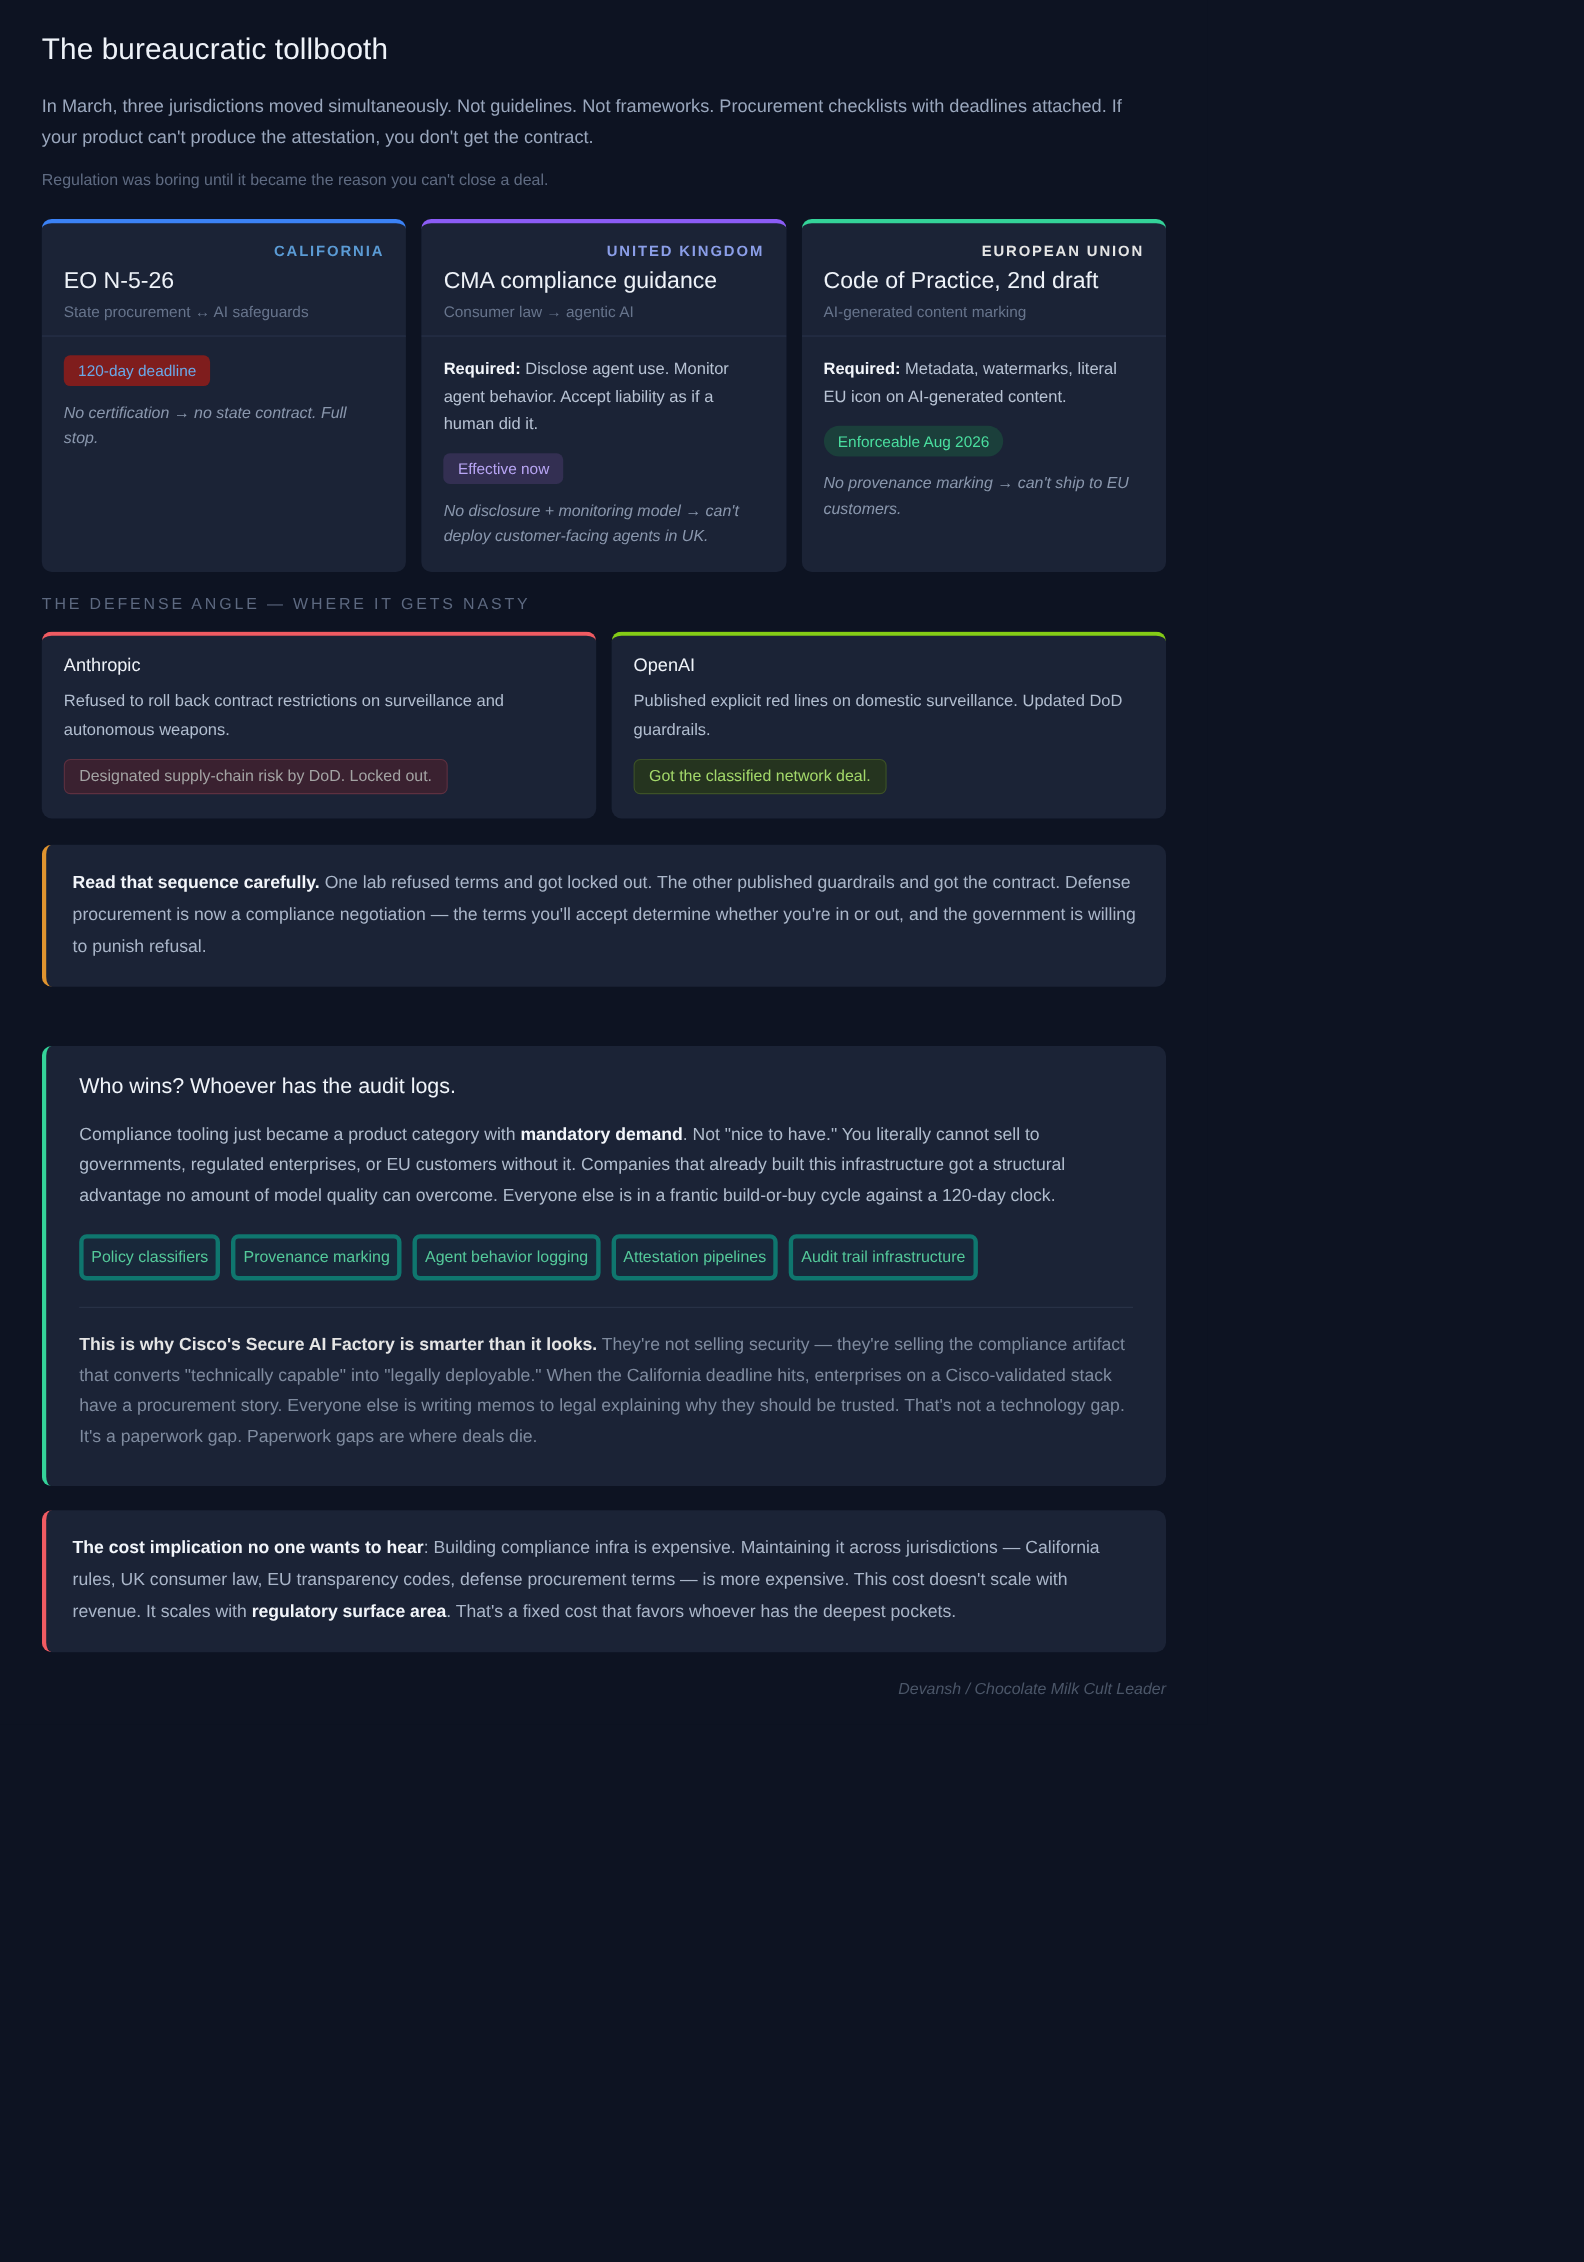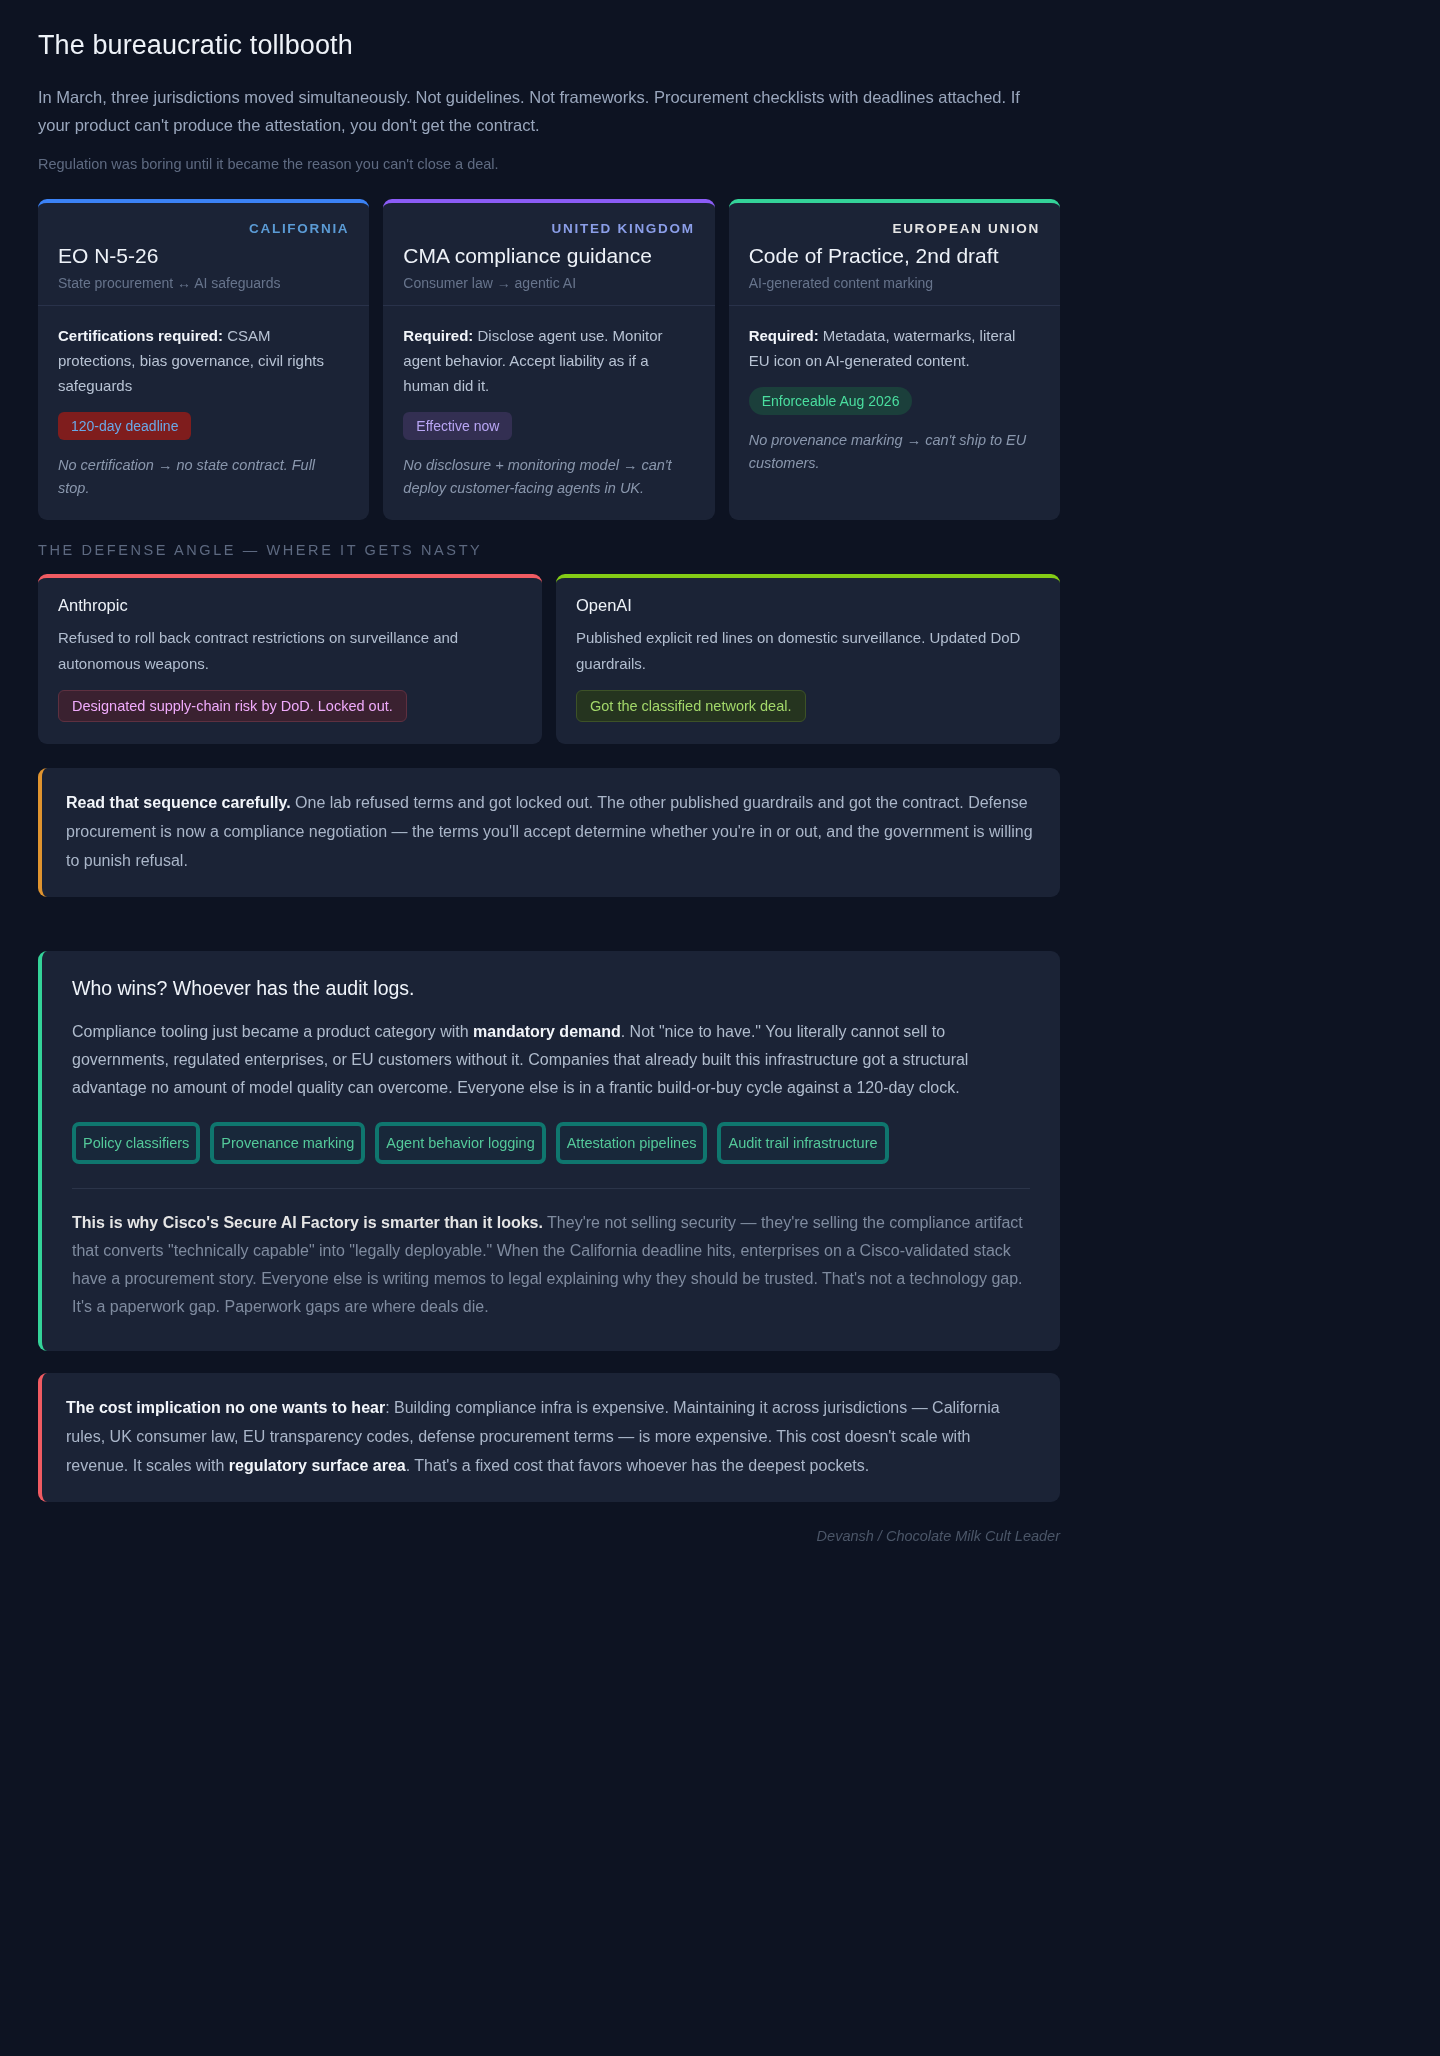--- a/index.html
+++ b/index.html
@@ -201,21 +201,20 @@
   <p class="intro-sub">Regulation was boring until it became the reason you can't close a deal.</p>
 
   <div class="jcards" id="jcards">
       <div class="jcard" style="border-top-color: rgb(59, 130, 246);">
         <div class="jcard-head">
           <div class="jcard-region" style="color: rgb(91, 155, 213);">CALIFORNIA</div>
           <div class="jcard-name">EO N-5-26</div>
           <div class="jcard-scope">State procurement ↔ AI safeguards</div>
         </div>
         <div class="jcard-body">
-          <div class="jcard-req"><b>Certifications required:</b><span> CSAM protections, bias governance, civil rights safeguards</span></div>
           <div><span class="jbadge" style="background: #7f1d1d; color: rgb(106, 169, 232);">120-day deadline</span></div>
           <div class="jcard-conseq">No certification → no state contract. Full stop.</div>
         </div>
       </div>
       <div class="jcard" style="border-top-color: rgb(139, 92, 246);">
         <div class="jcard-head">
           <div class="jcard-region" style="color: rgb(139, 158, 232);">UNITED KINGDOM</div>
           <div class="jcard-name">CMA compliance guidance</div>
           <div class="jcard-scope">Consumer law → agentic AI</div>
         </div>
@@ -238,21 +237,21 @@
         </div>
       </div>
     </div>
 
   <div class="section-label">THE DEFENSE ANGLE — WHERE IT GETS NASTY</div>
 
   <div class="dcards" id="dcards">
       <div class="dcard" style="border-top-color: rgb(240, 91, 98);">
         <div class="dcard-name">Anthropic</div>
         <div class="dcard-desc">Refused to roll back contract restrictions on surveillance and autonomous weapons.</div>
-        <div><span class="dbadge" style="background: rgb(58, 33, 48); color: #f0abfc; border: 1px solid rgb(94, 48, 64);">Designated supply-chain risk by DoD. Locked out.</span></div>
+        <div><span class="dbadge" style="background: rgb(58, 33, 48); color: #a3a3a3; border: 1px solid rgb(94, 48, 64);">Designated supply-chain risk by DoD. Locked out.</span></div>
       </div>
       <div class="dcard" style="border-top-color: rgb(132, 204, 22);">
         <div class="dcard-name">OpenAI</div>
         <div class="dcard-desc">Published explicit red lines on domestic surveillance. Updated DoD guardrails.</div>
         <div><span class="dbadge" style="background: rgb(37, 52, 31); color: rgb(163, 216, 106); border: 1px solid rgb(61, 82, 39);">Got the classified network deal.</span></div>
       </div>
     </div>
 
   <div class="callout callout-orange">
     <b>Read that sequence carefully.</b><span> One lab refused terms and got locked out. The other published guardrails and got the contract. Defense procurement is now a compliance negotiation — the terms you'll accept determine whether you're in or out, and the government is willing to punish refusal.</span>

